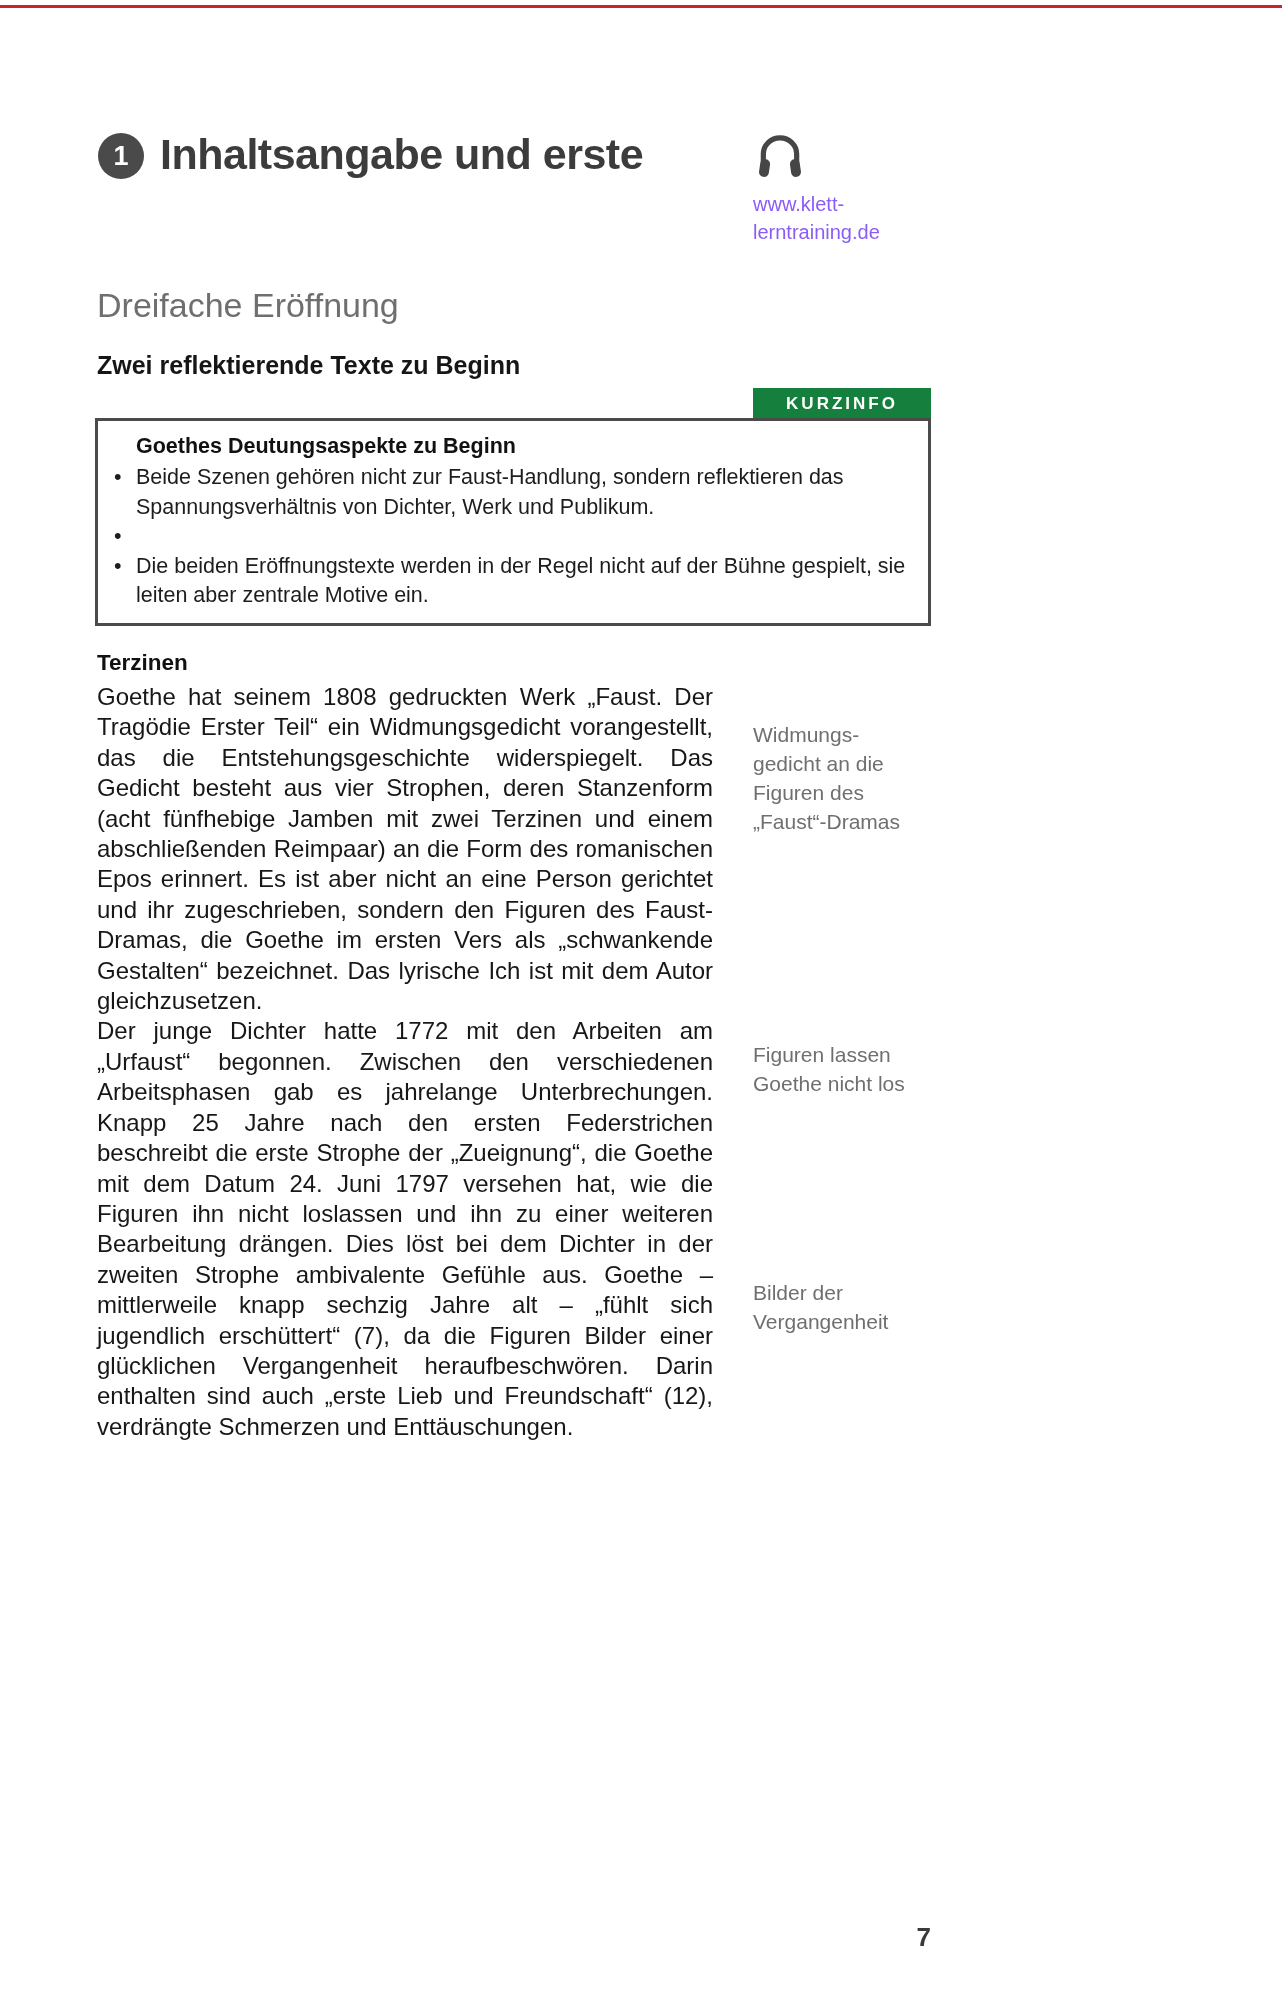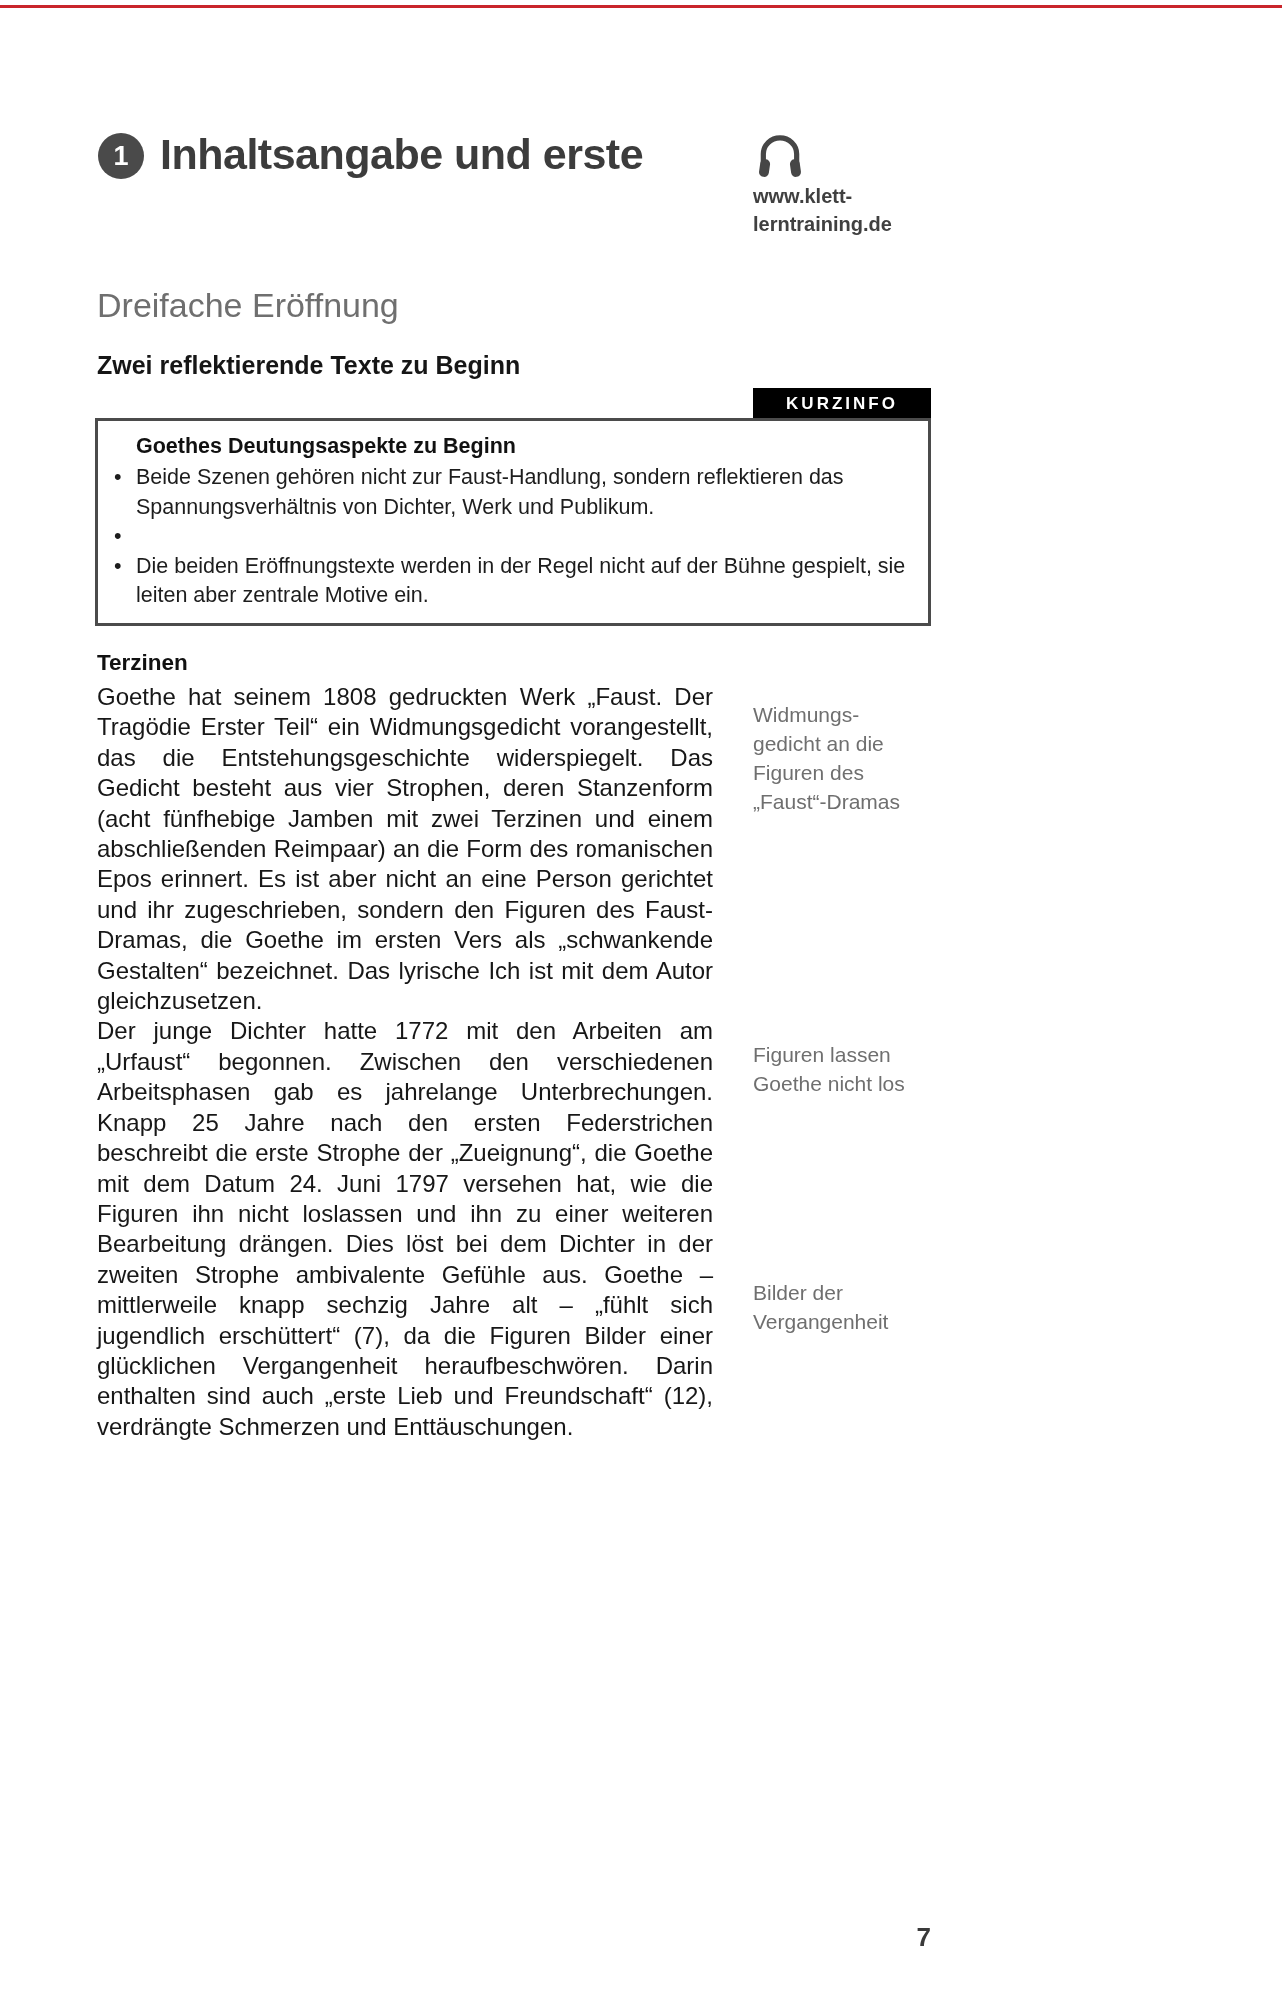--- a/index.html
+++ b/index.html
@@ -37,24 +37,24 @@
     color: #3c3c3c;
     letter-spacing: -0.5px;
   }
   .audio {
     position: absolute;
     left: 753px; top: 128px;
     width: 210px;
   }
   .audio svg { display: block; margin-left: 2px; }
   .url {
+    margin-top: 8px;
     font-size: 20px;
     line-height: 28px;
-    color: #404040;
-    font-weight: bold;
+    color: #8b5cf6;
   }
   .main-heading {
     position: absolute;
     left: 97px; top: 286px;
     font-size: 34px;
     color: #6f6f6f;
     text-align: center;
   }
   .sub-heading {
     position: absolute;
@@ -64,21 +64,21 @@
     color: #161616;
   }
   .kurzinfo {
     position: absolute;
     left: 95px; top: 388px;
     width: 836px;
   }
   .ki-tab {
     width: 178px; height: 30px;
     margin-left: auto;
-    background: #000000;
+    background: #15803d;
     color: #ffffff;
     font-weight: bold;
     font-size: 17px;
     letter-spacing: 3px;
     text-align: center;
     line-height: 31px;
   }
   .ki-box {
     border: 3px solid #4b4b4b;
     padding: 10px 22px 12px 16px;
@@ -125,21 +125,21 @@
   }
   .note {
     position: absolute;
     left: 656px;
     width: 182px;
     font-size: 21px;
     line-height: 29px;
     color: #6f6f6f;
     white-space: pre-line;
   }
-  .note-0 { top: 52px; }
+  .note-0 { top: 72px; }
   .note-1 { top: 392px; }
   .note-2 { top: 630px; }
   .page-number {
     position: absolute;
     left: 95px; top: 1922px;
     width: 836px;
     text-align: right;
     font-size: 26px;
     font-weight: bold;
     color: #3a3a3a;

